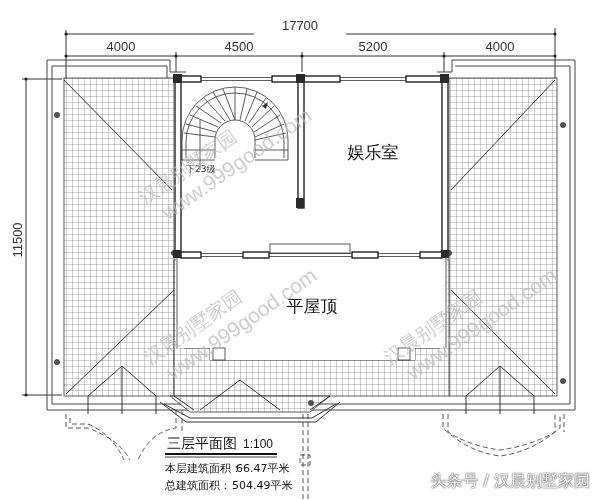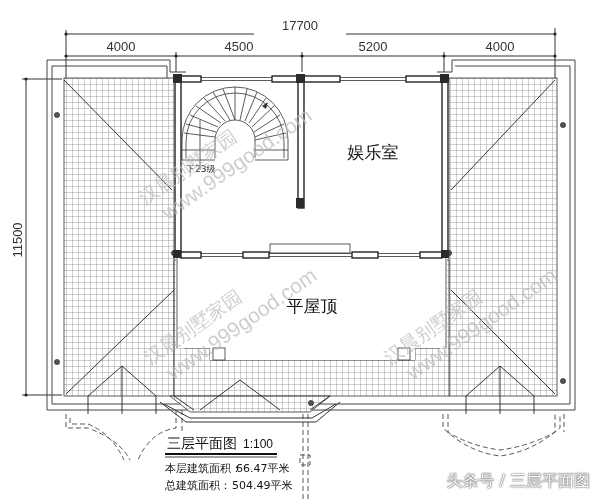--- a/index.html
+++ b/index.html
@@ -223,13 +223,13 @@
   <text class="scale-text" x="243" y="448">1:100</text>
   <line x1="165" y1="454" x2="277" y2="454" stroke="#111" stroke-width="2"></line>
   <line x1="165" y1="457" x2="277" y2="457" stroke="#111" stroke-width="0.8"></line>
 
   <text class="area-text" x="165" y="472">本层建筑面积：</text>
   <text class="area-text" x="236" y="472">66.47平米</text>
   <text class="area-text" x="165" y="489">总建筑面积：</text>
   <text class="area-text" x="232" y="489">504.49平米</text>
 </svg>
 
-<div class="footer">头条号 / 三层平面图</div>
+<div class="footer">头条号 / 汉晨别墅家园</div>
 
 </body></html>

